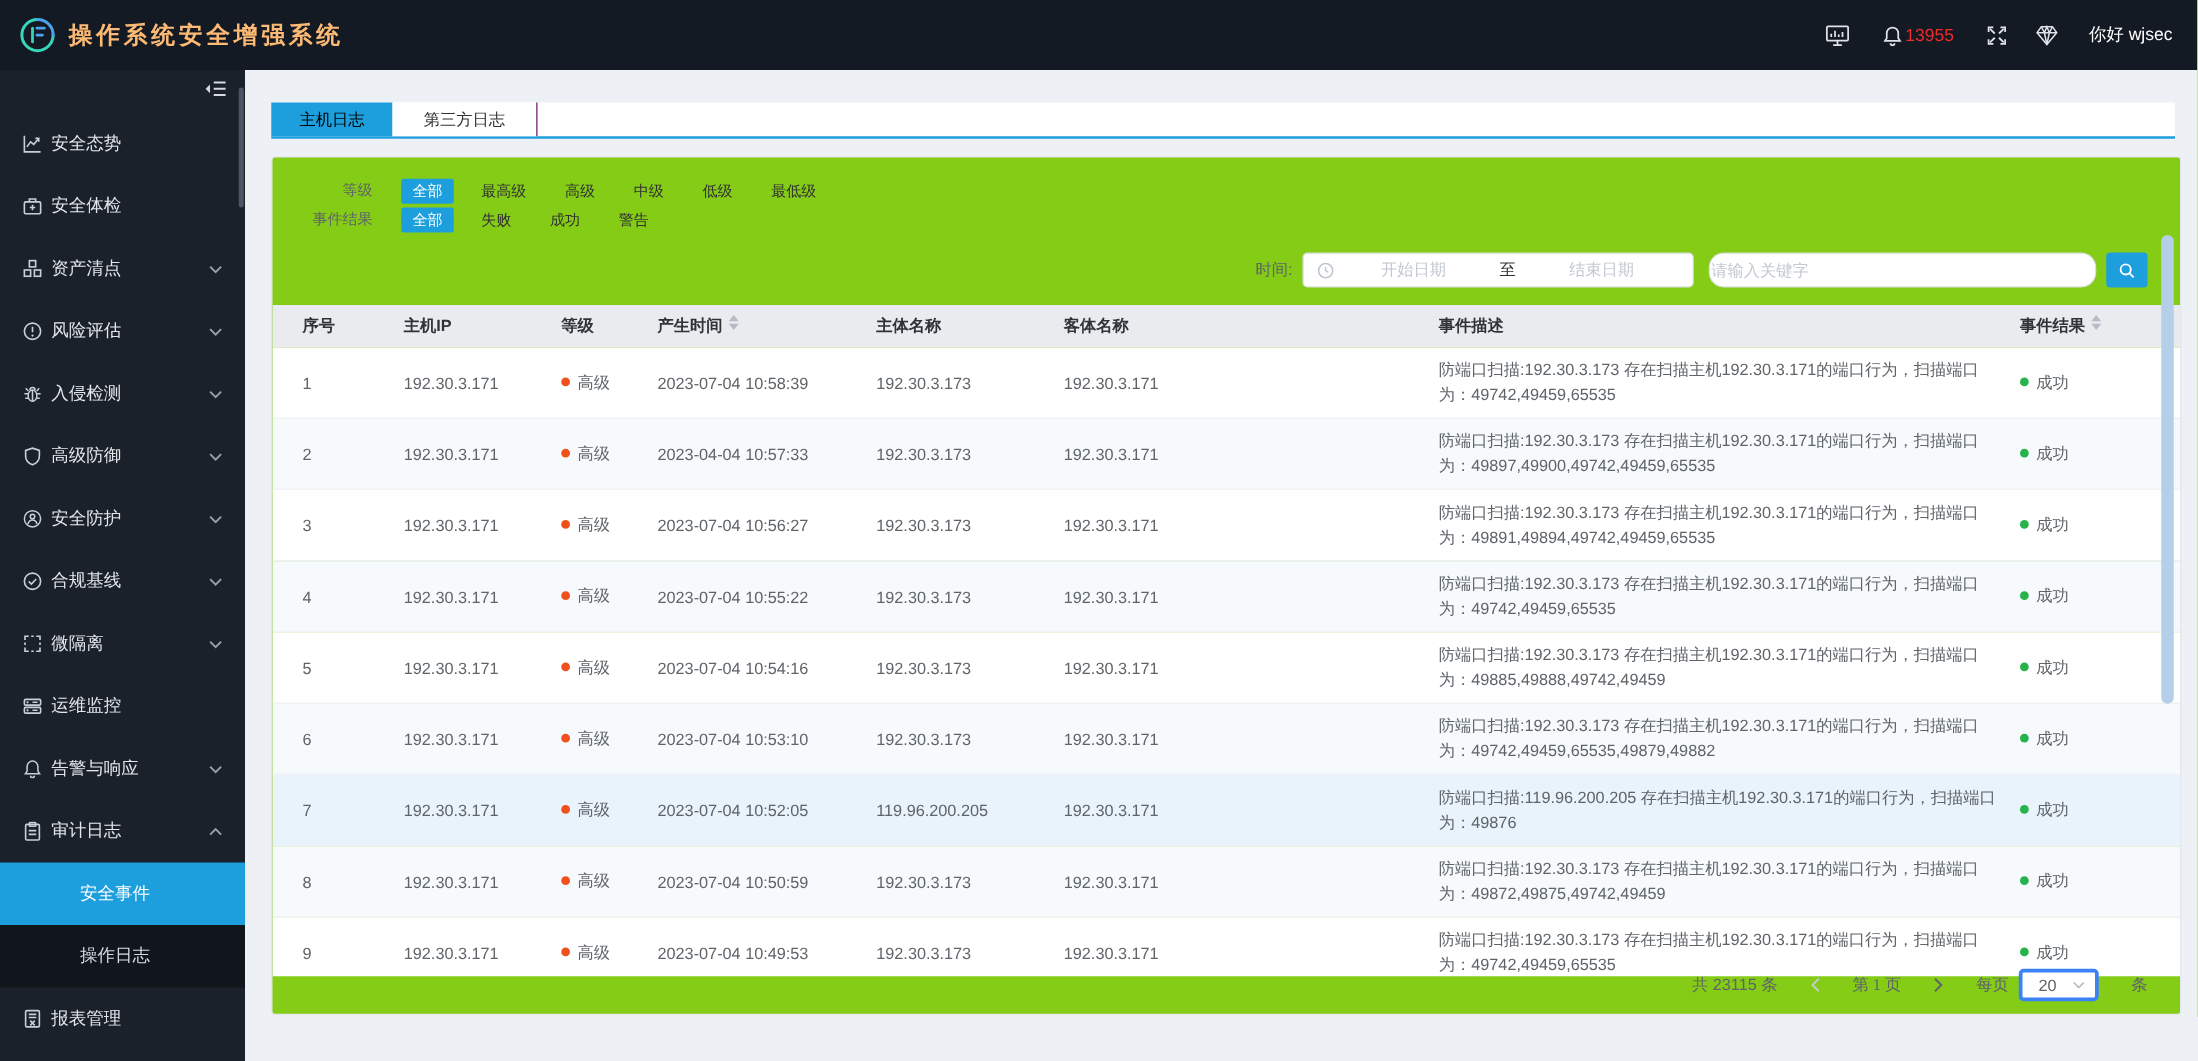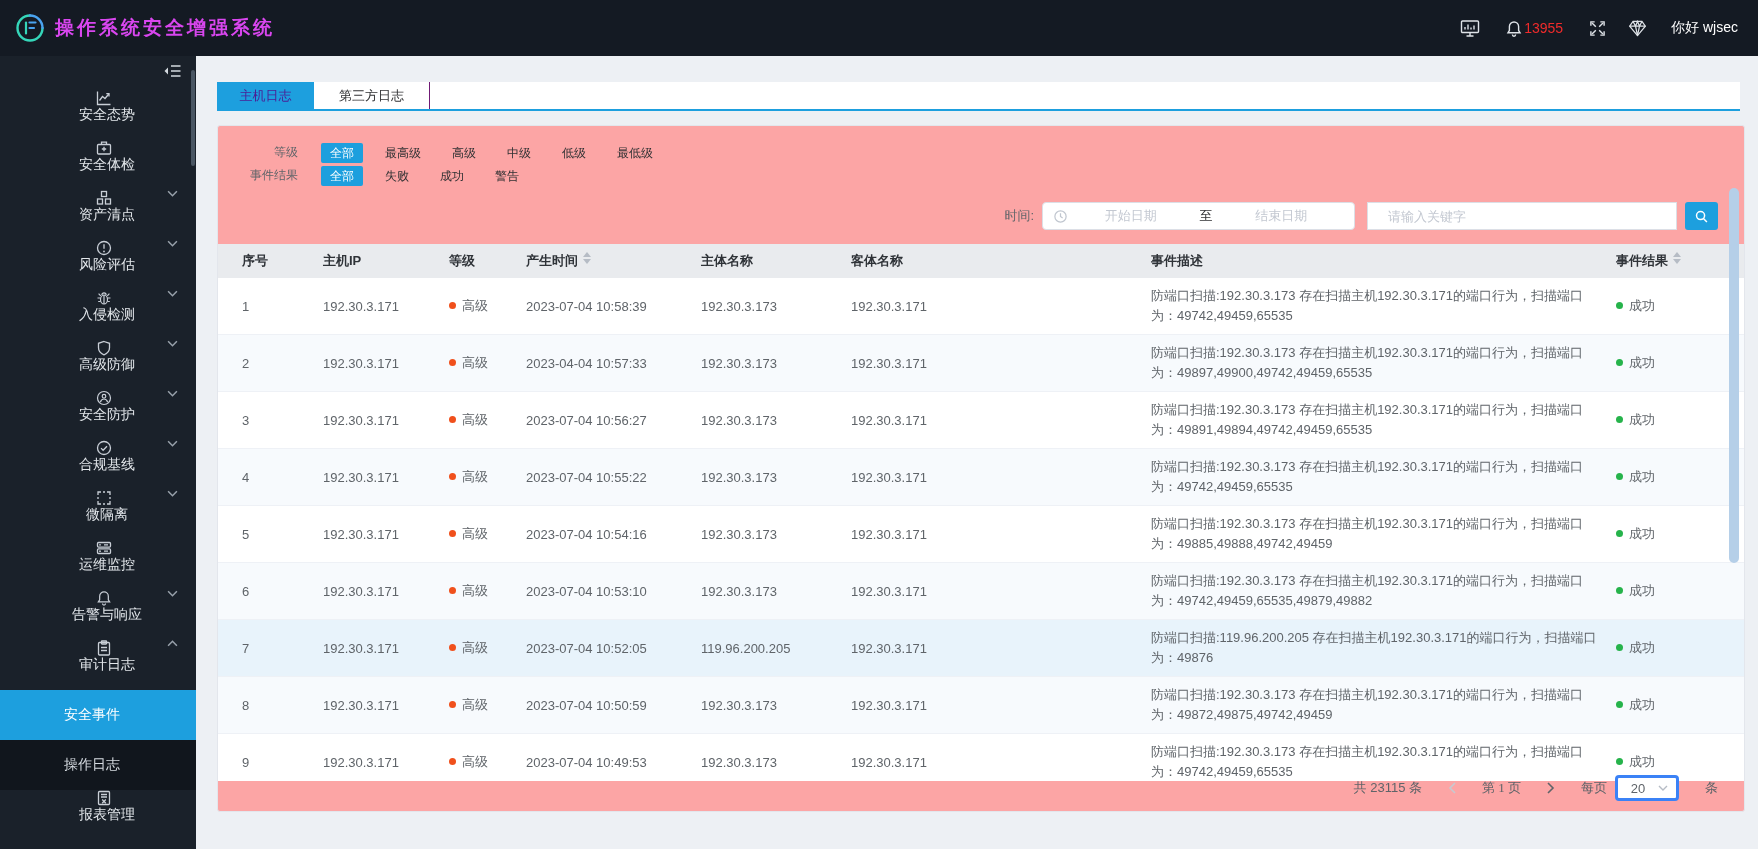--- a/index.html
+++ b/index.html
@@ -4,73 +4,73 @@
 <style>
   * { margin:0; padding:0; box-sizing:border-box; }
   html,body { background:#d7dae0; }
   .app { position:relative; width:1758px; height:849px; overflow:hidden;
          background:#edf0f4; font-family:"Liberation Sans","DejaVu Sans",sans-serif; }
 
   
   .topbar { position:absolute; left:0; top:0; right:0; height:56px; background:#141a23;
             display:flex; align-items:center; z-index:30; }
   .logo { margin-left:15px; width:30px; height:30px; flex:0 0 auto; }
-  .app-title { color:#d946ef; font-size:19px; font-weight:bold; letter-spacing:3px; margin-left:10px; }
+  .app-title { color:#fdba74; font-size:19px; font-weight:bold; letter-spacing:3px; margin-left:10px; }
   .topbar-right { margin-left:auto; margin-right:20px; display:flex; align-items:center; color:#dfe3e8; }
   .tb-icon { display:inline-flex; align-items:center; }
   .notif-count { font-size:14px; margin-left:2px; }
   .greeting { color:#fff; font-size:14px; margin-left:24px; }
   .gap26 { margin-left:26px; } .gap22 { margin-left:22px; }
 
   
   .sidebar { position:absolute; left:0; top:56px; width:196px; bottom:0; background:#1a212a; z-index:20; }
   .collapse-row { height:34px; position:relative; }
   .collapse-btn { position:absolute; right:14px; top:8px; color:#d4dae0; }
   .side-item { display:flex; align-items:center; height:50px; padding-left:18px; position:relative;
-               color:#e3e7eb; font-size:14px; cursor:pointer;flex-direction:column; }
+               color:#e3e7eb; font-size:14px; cursor:pointer; }
   .side-icon { width:16px; height:16px; margin-right:7px; color:#c9cfd7; display:inline-flex; }
   .side-arrow { position:absolute; right:18px; color:#98a1ab; display:inline-flex; }
   .submenu { background:#11161d; }
   .sub-item { height:50px; display:flex; align-items:center; padding-left:64px;
               color:#d6dbe1; font-size:14px; cursor:pointer; }
   .sub-item.active { background:var(--accent); color:#fff; }
   .side-scroll-thumb { position:absolute; right:1px; top:14px; width:4px; height:96px;
                        background:#4a5663; border-radius:2px; }
 
   
   .main { position:absolute; left:196px; top:56px; right:0; bottom:0; }
 
   .tabstrip { position:absolute; left:21px; top:26px; right:18px; height:29px; background:#fff;
               border-bottom:2px solid var(--accent); display:flex; }
   .tab { height:27px; display:flex; align-items:center; justify-content:center;
          font-size:13px; color:#303133; cursor:pointer; background:#fff; }
   .tab.t0 { width:97px; } .tab.t1 { width:116px; border-right:1px solid #701a75; }
-  .tab.active { background:var(--accent); color:#4c1d95; }
-
-  .card { position:absolute; left:21px; top:69px; right:13px; bottom:37px; background:#fca5a5;
+  .tab.active { background:var(--accent); color:#000000; }
+
+  .card { position:absolute; left:21px; top:69px; right:13px; bottom:37px; background:#84cc16;
           border:1px solid #e3e6ec; border-radius:3px; }
 
   
   .filters { position:absolute; left:28px; top:16px; }
   .filter-row { display:flex; align-items:center; height:21px; margin-bottom:2px; font-size:12px; }
   .filter-label { width:52px; text-align:right; color:#5f6469; margin-right:23px; flex:0 0 auto; }
   .chip { height:20px; line-height:20px; padding:0 9px; margin-right:13px; border-radius:2px;
           color:#303133; cursor:pointer; white-space:nowrap; }
   .chip.active { background:var(--accent); color:#fff; }
 
   
   .search-row { position:absolute; top:76px; right:26px; display:flex; align-items:center; height:28px; }
   .time-label { font-size:13px; color:#5f6469; margin-right:8px; }
   .date-range { width:313px; height:28px; border:1px solid #dcdfe6; border-radius:4px;
                 display:flex; align-items:center; padding:0 10px; margin-right:12px; background:#fff; }
   .clock { color:#c0c6cf; display:inline-flex; }
   .ph { color:#c3c8d1; font-size:13px; }
   .dr-part { flex:1; text-align:center; }
   .dr-sep { color:#303133; font-size:13px; padding:0 6px; }
-  .kw-input { width:310px; height:28px; border:1px solid #dcdfe6; border-radius:0; padding:0 20px;
+  .kw-input { width:310px; height:28px; border:1px solid #dcdfe6; border-radius:12px; padding:0 1px;
               font-size:13px; color:#303133; outline:none; margin-right:8px;
               font-family:"Liberation Sans","DejaVu Sans",sans-serif; }
   .kw-input::placeholder { color:#c3c8d1; }
   .search-btn { width:33px; height:28px; background:var(--accent); border:none; border-radius:3px;
                 display:flex; align-items:center; justify-content:center; cursor:pointer; }
 
   
   .table { position:absolute; left:0; right:0; top:118px; height:537px; overflow:hidden; }
   .thead, .trow { display:grid; grid-template-columns:81px 126px 77px 175px 150px 300px 465px 1fr;
                   padding-left:24px; align-items:center; }

